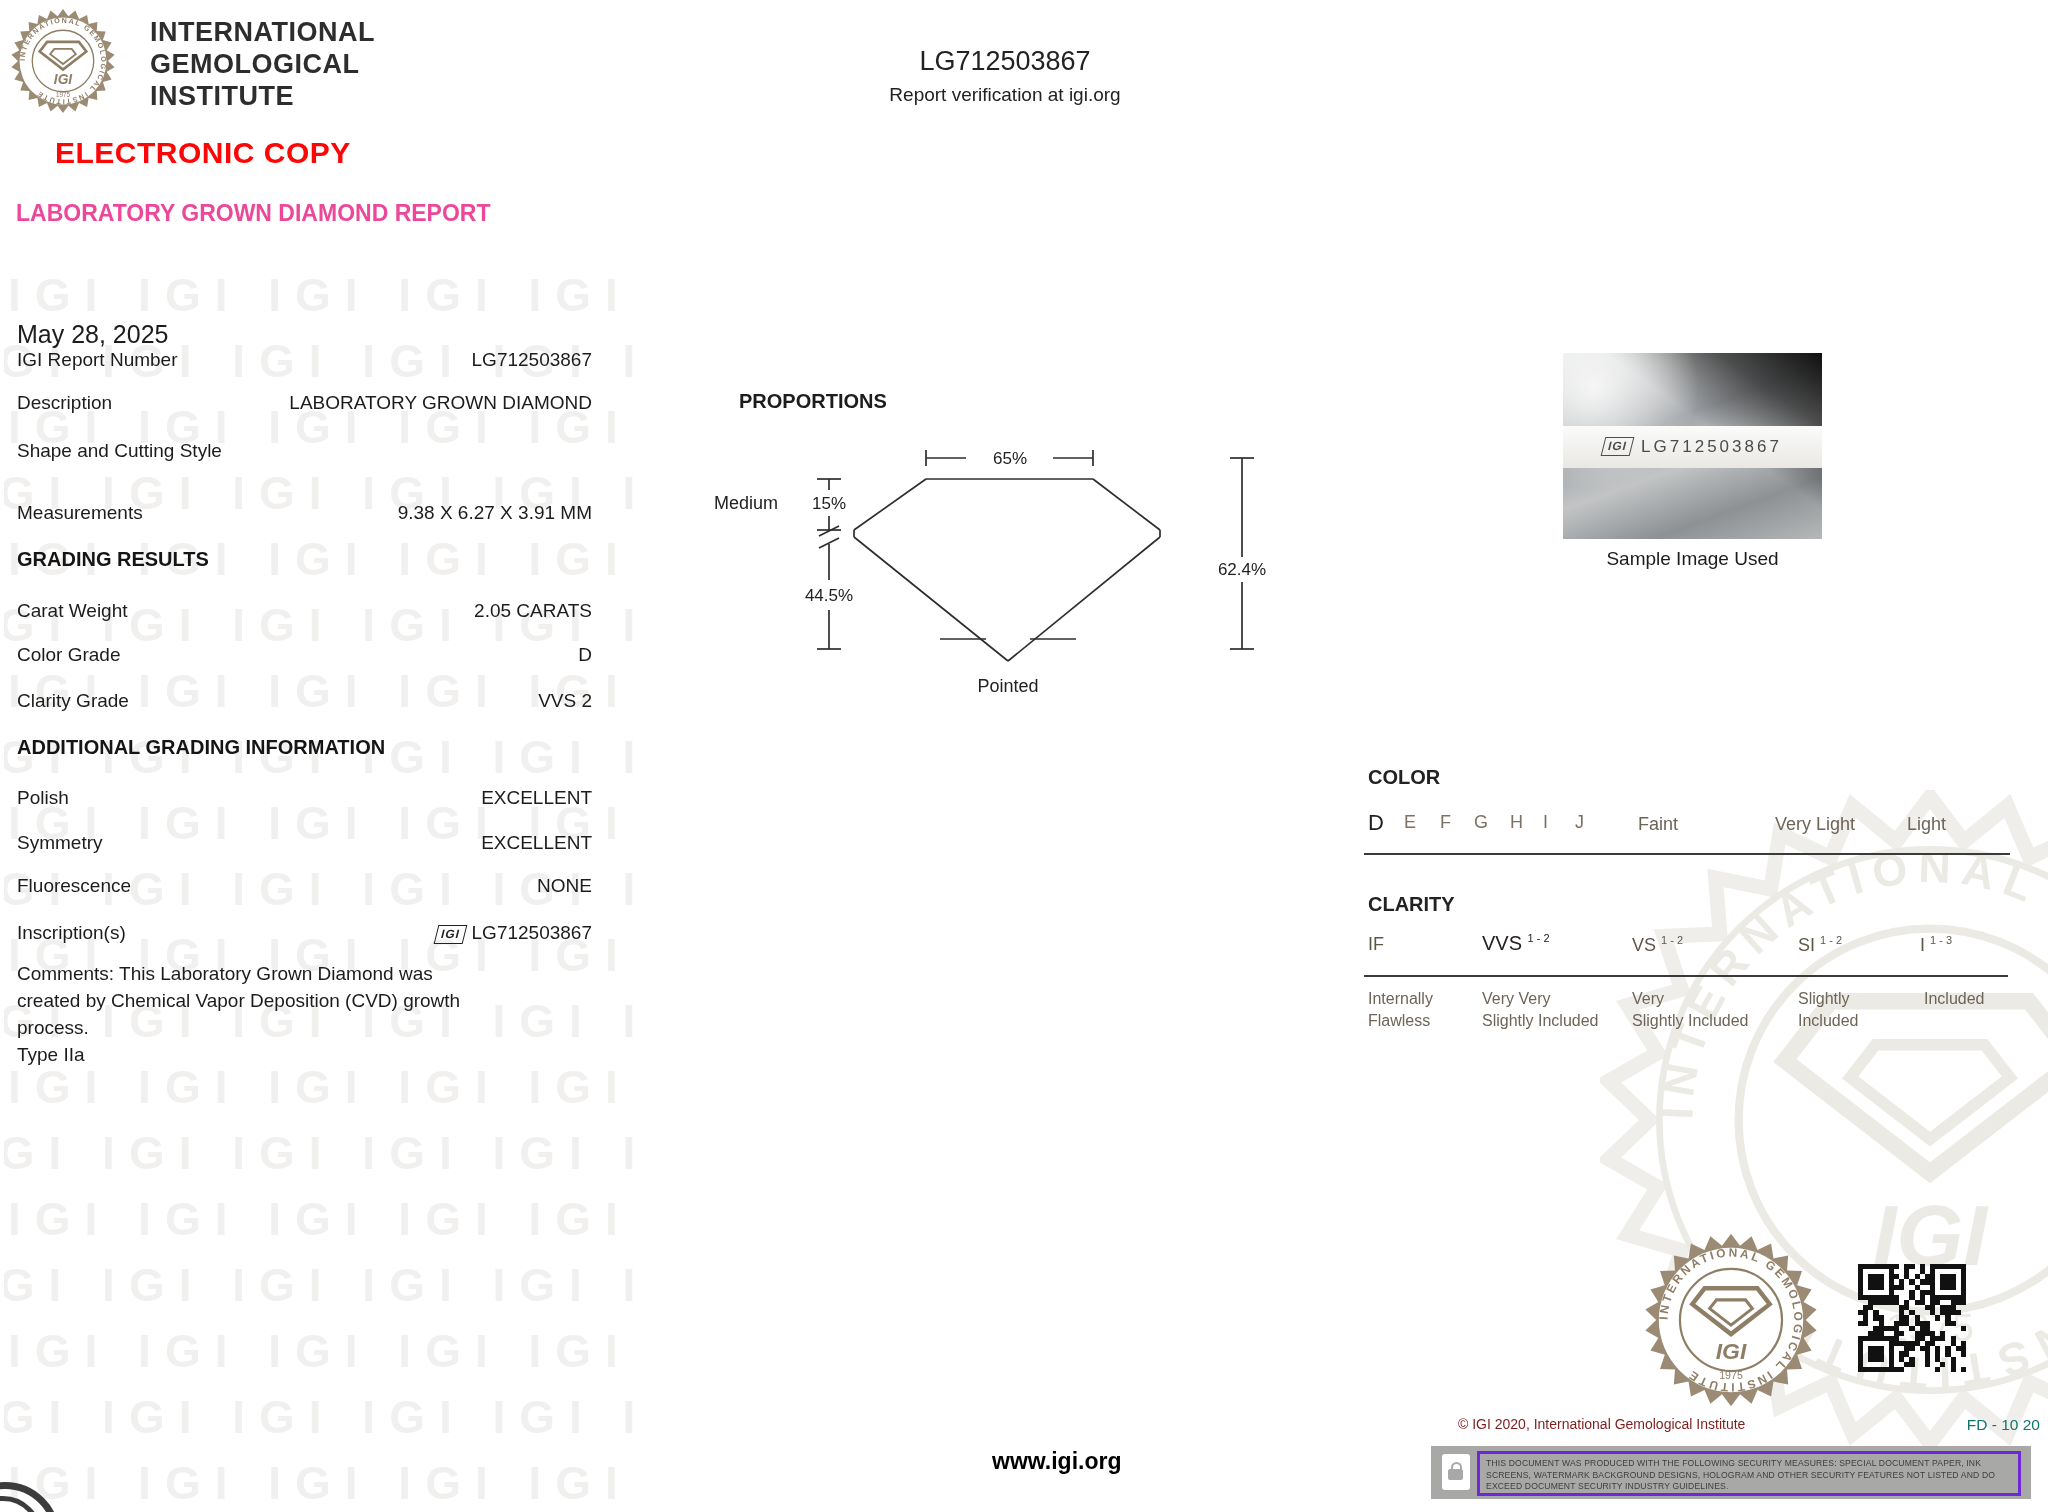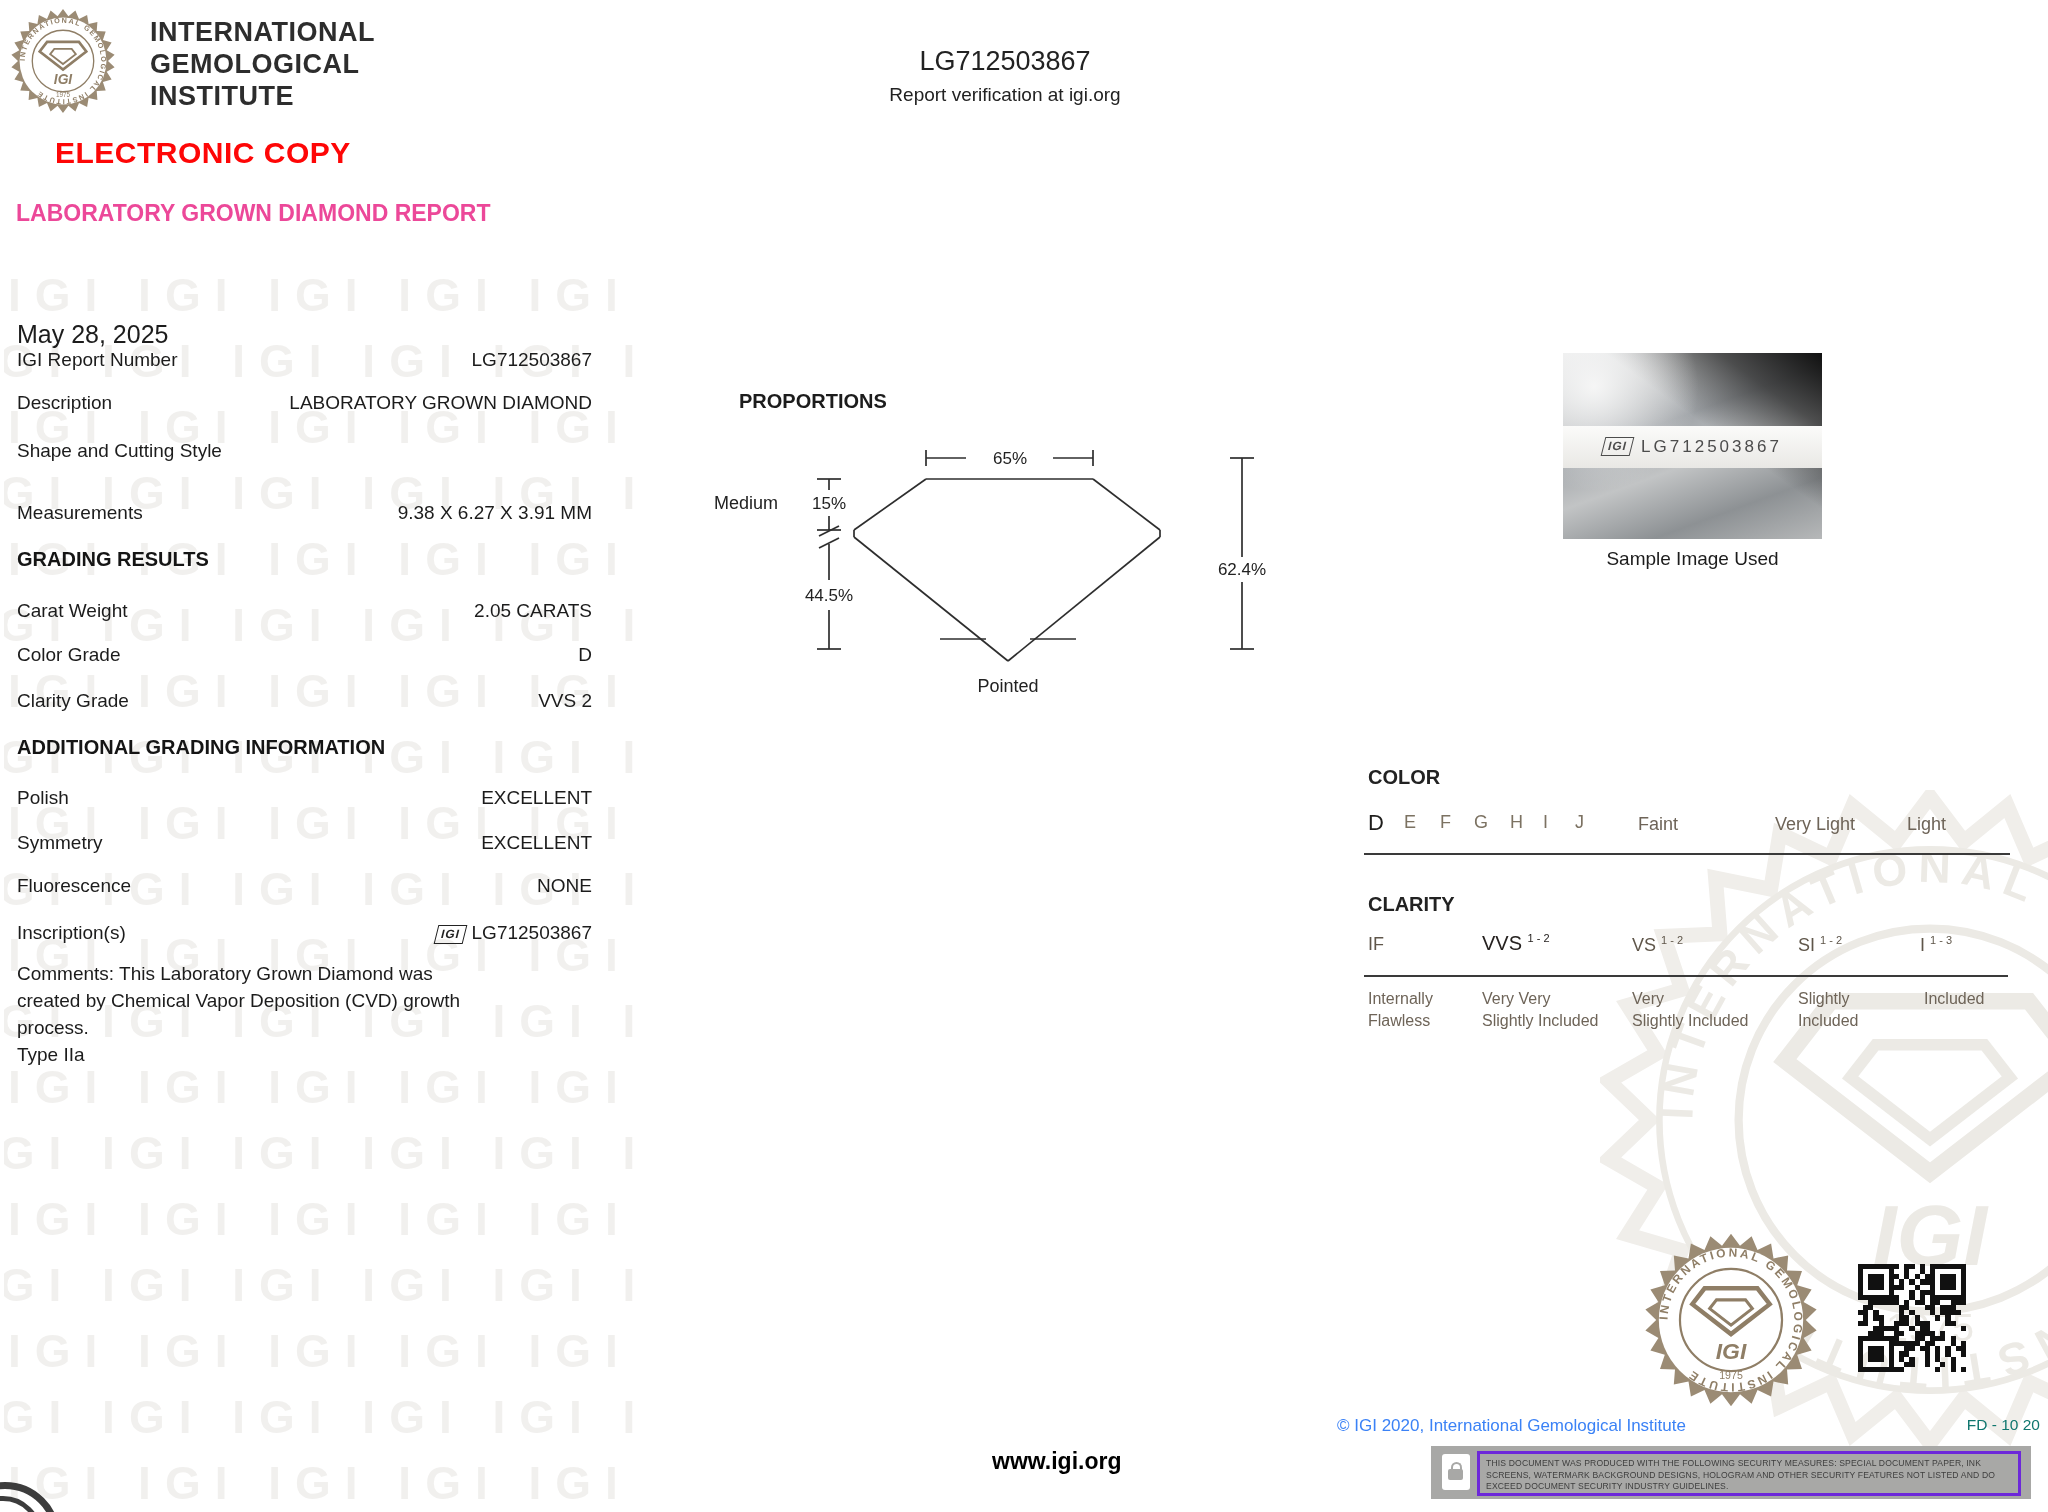--- a/index.html
+++ b/index.html
@@ -41,21 +41,21 @@
   .scale-head{position:absolute;font-size:20px;font-weight:700;color:#222;z-index:2;}
   .cg{position:absolute;font-size:18px;color:#7c7262;z-index:2;}
   .cg.sel{font-size:22px;color:#1f1e1c;}
   .range{position:absolute;top:814px;font-size:18px;color:#6e6458;z-index:2;}
   .rule{position:absolute;height:2px;background:#3a3a3a;z-index:2;}
   .clar-code{position:absolute;top:934px;font-size:18px;color:#5f564a;z-index:2;white-space:nowrap;}
   .clar-code.sel{font-size:20px;color:#262220;}
   .clar-code sup{font-size:11px;}
   .clar-desc{position:absolute;top:988px;font-size:16px;color:#6e6458;line-height:22px;z-index:2;}
   
-  .copyright{position:absolute;left:1337px;top:1416px;font-size:17px;color:#3b82f6;z-index:2;}
+  .copyright{position:absolute;left:1458px;top:1416px;font-size:14px;color:#7f1d1d;z-index:2;}
   .formcode{position:absolute;left:1950px;top:1416px;width:90px;text-align:right;font-size:15.5px;color:#0f766e;z-index:2;}
   .website{position:absolute;left:992px;top:1448px;font-size:23px;font-weight:700;color:#000;z-index:2;}
   .secbar{position:absolute;left:1431px;top:1446px;width:600px;height:53px;background:#a8a8a6;z-index:2;}
   .secbox{position:absolute;left:46px;top:5px;width:538px;height:39px;border:3px solid #6d28d9;}
   .sectext{position:absolute;left:6px;top:4px;width:524px;font-size:8.6px;line-height:11.5px;
            color:#3e3e3e;letter-spacing:.15px;}
   .sec-doc{position:absolute;left:11px;top:8px;width:28px;height:36px;background:#fff;border-radius:3px;}
   .sec-shackle{position:absolute;left:9px;top:8px;width:7px;height:8px;border:2.5px solid #a8a8a6;
                border-bottom:none;border-radius:6px 6px 0 0;}
   .sec-lockbody{position:absolute;left:6px;top:15px;width:15px;height:11px;background:#a8a8a6;border-radius:2px;}

